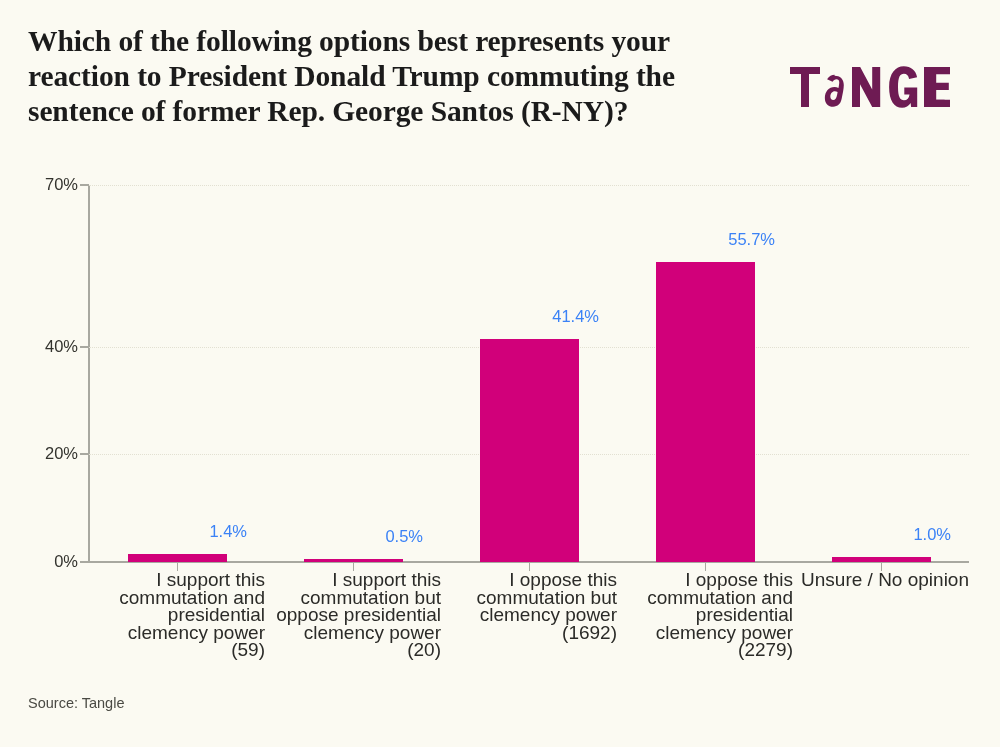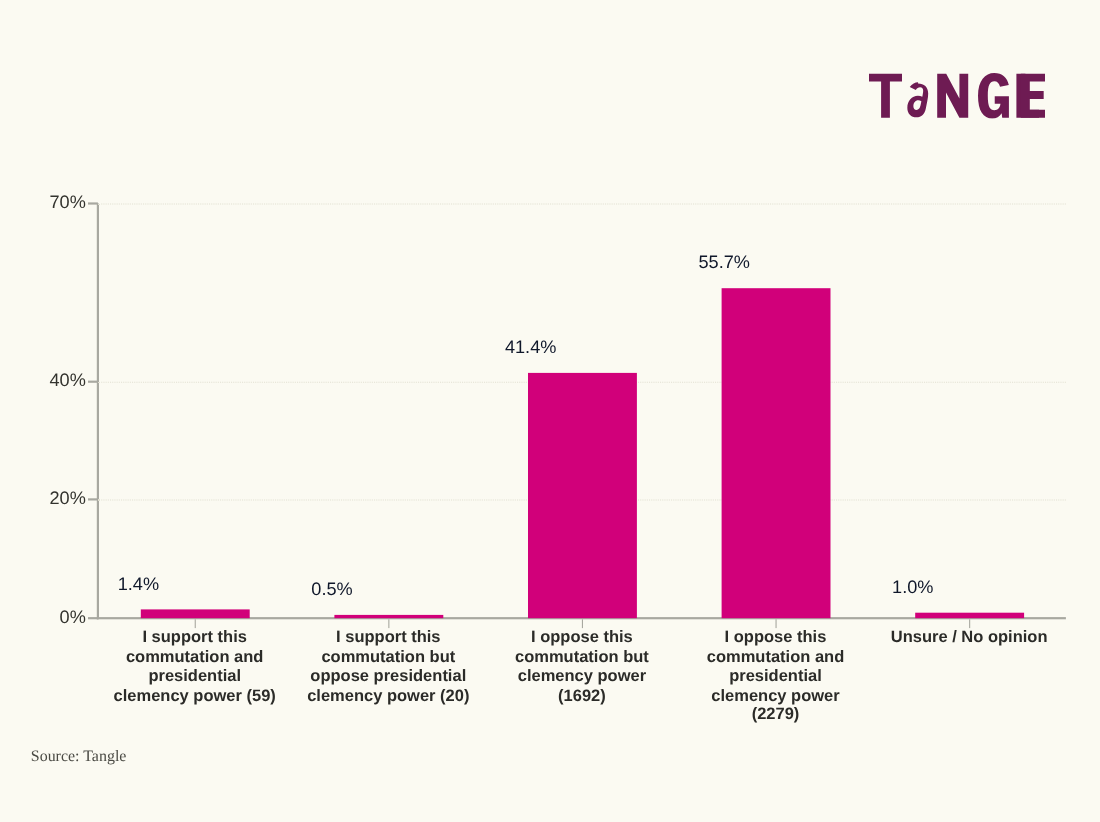--- a/index.html
+++ b/index.html
@@ -98,48 +98,47 @@
     height: 8px;
     background: #A8A8A0;
   }
 
   .bar {
     position: absolute;
     background: #D1007A;
   }
   .bar-value {
     position: absolute;
-    text-align: left;
+    text-align: right;
     font-size: 16.5px;
-    color: #0f172a;
+    color: #3b82f6;
     white-space: nowrap;
   }
   .cat-label {
     position: absolute;
-    text-align: center;
-    font-size: 15px;
+    text-align: right;
+    font-size: 19px;
     line-height: 17.5px;
     color: #2B2B28;
-    font-weight: bold;
   }
 
   #source-note {
     position: absolute;
     left: 28px;
-    top: 680px;
+    top: 695px;
     font-size: 14.5px;
     color: #4A4A44;
-    font-family: Liberation Serif, serif;
   }
 </style>
 </head>
 <body>
 
 <div id="header">
 
+  <div id="chart-title">Which of the following options best represents your reaction to President Donald Trump commuting the sentence of former Rep. George Santos (R-NY)?</div>
 
   <div id="brand-logo" title="TANGLE">
     <svg width="160" height="42" viewBox="0 0 160 42" fill="currentColor" aria-label="TANGLE">
 
       <path d="M0 1 h30 v7 h-11 v33 h-8 V8 H0 z"></path>
 
       <path d="M44.6 9.8c5.4 0 9.2 3.2 9.2 9.3 0 1.9-.25 4.1-.75 6.6l-1.4 7c-.5 2.6-1.5 4.6-2.9 5.9-1.5 1.4-3.4 2.1-5.6 2.1-4.9 0-8.3-3.3-8.3-8.8 0-6.2 4.1-10.9 9.6-10.9 1.6 0 2.9.35 4 1l.35-1.8c.3-1.6.45-2.8.45-3.7 0-2.1-.95-3.2-2.8-3.2-1.6 0-2.9.85-3.9 2.5l-5.5-2.6c2-3 4.9-4.4 7.55-4.4zm2.55 18.6l.45-2.3c-.85-.6-1.8-.9-2.85-.9-2.55 0-4.4 2.3-4.4 5.4 0 2.1 1.1 3.4 2.85 3.4 1.9 0 3.3-1.6 3.95-5.6z"></path>
 
       <path d="M62 1 h8.2 l12 22.5 V1 h8 v40 h-8 L70 18.2 V41 h-8 z"></path>
 

